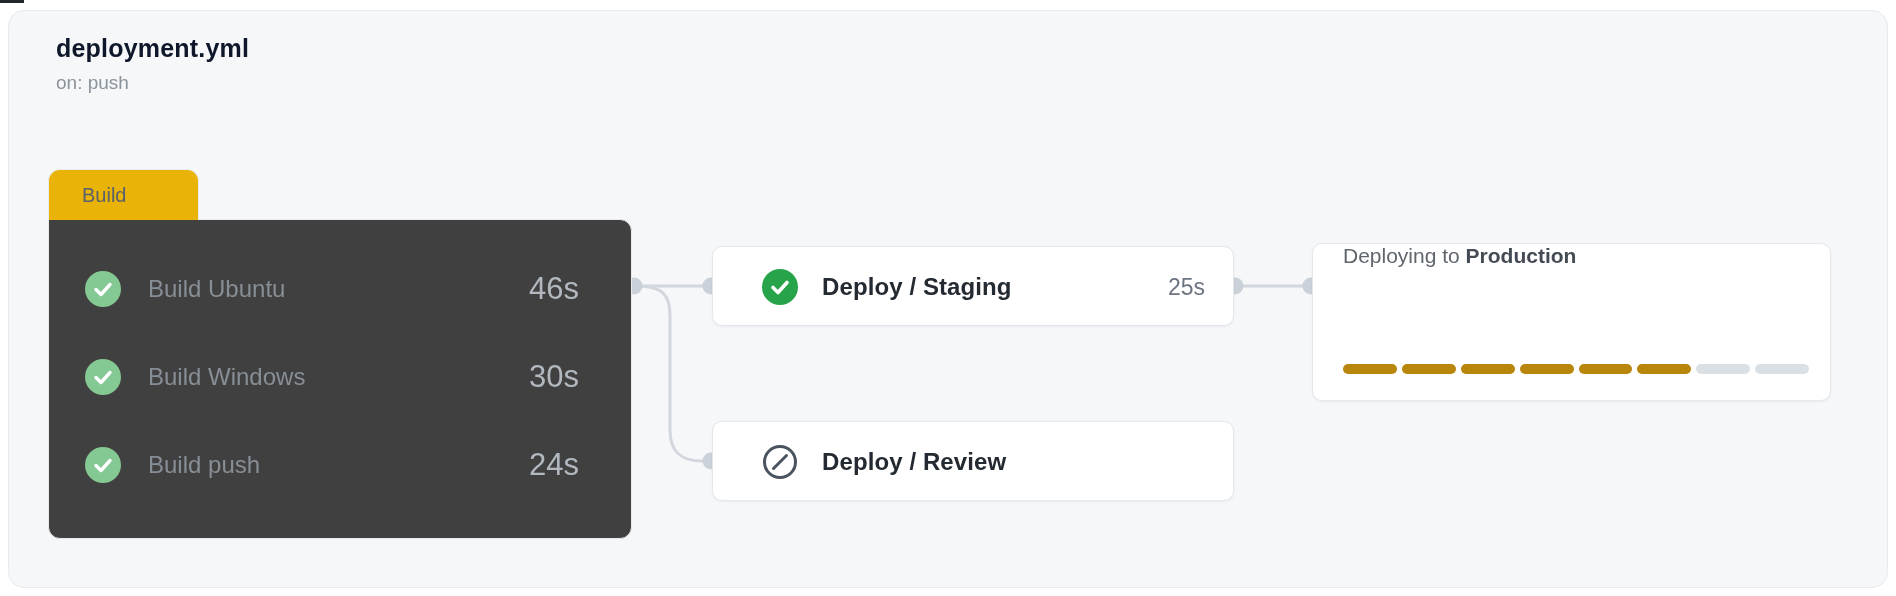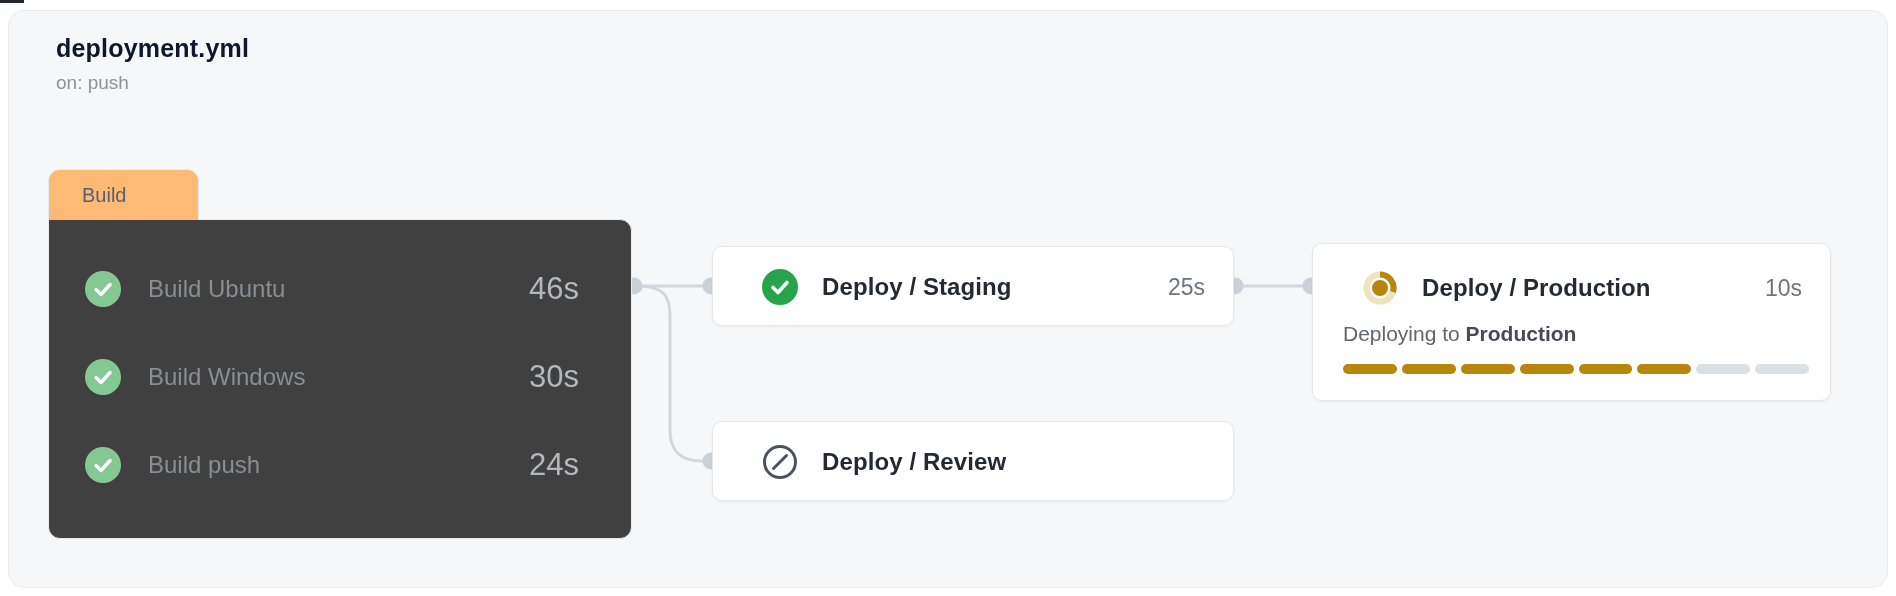--- a/index.html
+++ b/index.html
@@ -35,21 +35,21 @@
   svg.connectors { position: absolute; left: 0; top: 0; width: 1896px; height: 596px; pointer-events: none; }
   .edge { stroke: #d2d7dd; stroke-width: 3; fill: none; stroke-linecap: round; }
   .dot {
     position: absolute; width: 17px; height: 17px; border-radius: 50%;
     background: #cbd1d8; transform: translate(-50%, -50%);
   }
 
   
   .group-tab {
     position: absolute; left: 48px; top: 169px; width: 151px; height: 51px;
-    background: #fdba74;
+    background: #eab308;
     border: 1px solid #e7eaee; border-bottom: none;
     border-radius: 12px 12px 0 0;
     display: flex; align-items: center; padding-left: 33px;
     z-index: 3;
   }
   .group-tab-label { font-size: 20px; color: #59616a; font-weight: 400; }
   .group-body {
     position: absolute; left: 48px; top: 219px; width: 584px; height: 320px;
     background: #404040;
     border: 1px solid #e7eaee;
@@ -168,29 +168,20 @@
   <div class="card-row">
     <svg class="st-icon" viewBox="0 0 36 36">
       <circle cx="18" cy="18" r="15.5" fill="none" stroke="#4b545e" stroke-width="3"></circle>
       <path d="M11.5 24.5 L24.5 11.5" stroke="#4b545e" stroke-width="3" stroke-linecap="round"></path>
     </svg>
     <span class="card-title">Deploy / Review</span>
   </div>
 </div>
 
 <div class="card card-prod">
-  <div class="card-row">
-    <svg class="st-icon" viewBox="0 0 36 36">
-      <circle cx="18" cy="18" r="13.5" fill="none" stroke="#f1e2ba" stroke-width="6"></circle>
-      <path d="M 18 4.5 A 13.5 13.5 0 0 1 31 22" fill="none" stroke="#b8860b" stroke-width="6"></path>
-      <circle cx="18" cy="18" r="8" fill="#b8860b"></circle>
-    </svg>
-    <span class="card-title">Deploy / Production</span>
-    <span class="card-time">10s</span>
-  </div>
   <div class="deploy-line"><span>Deploying to </span><b>Production</b></div>
   <div class="progress" id="prod-progress">
       <div class="seg filled"></div>
       <div class="seg filled"></div>
       <div class="seg filled"></div>
       <div class="seg filled"></div>
       <div class="seg filled"></div>
       <div class="seg filled"></div>
       <div class="seg"></div>
       <div class="seg"></div>

